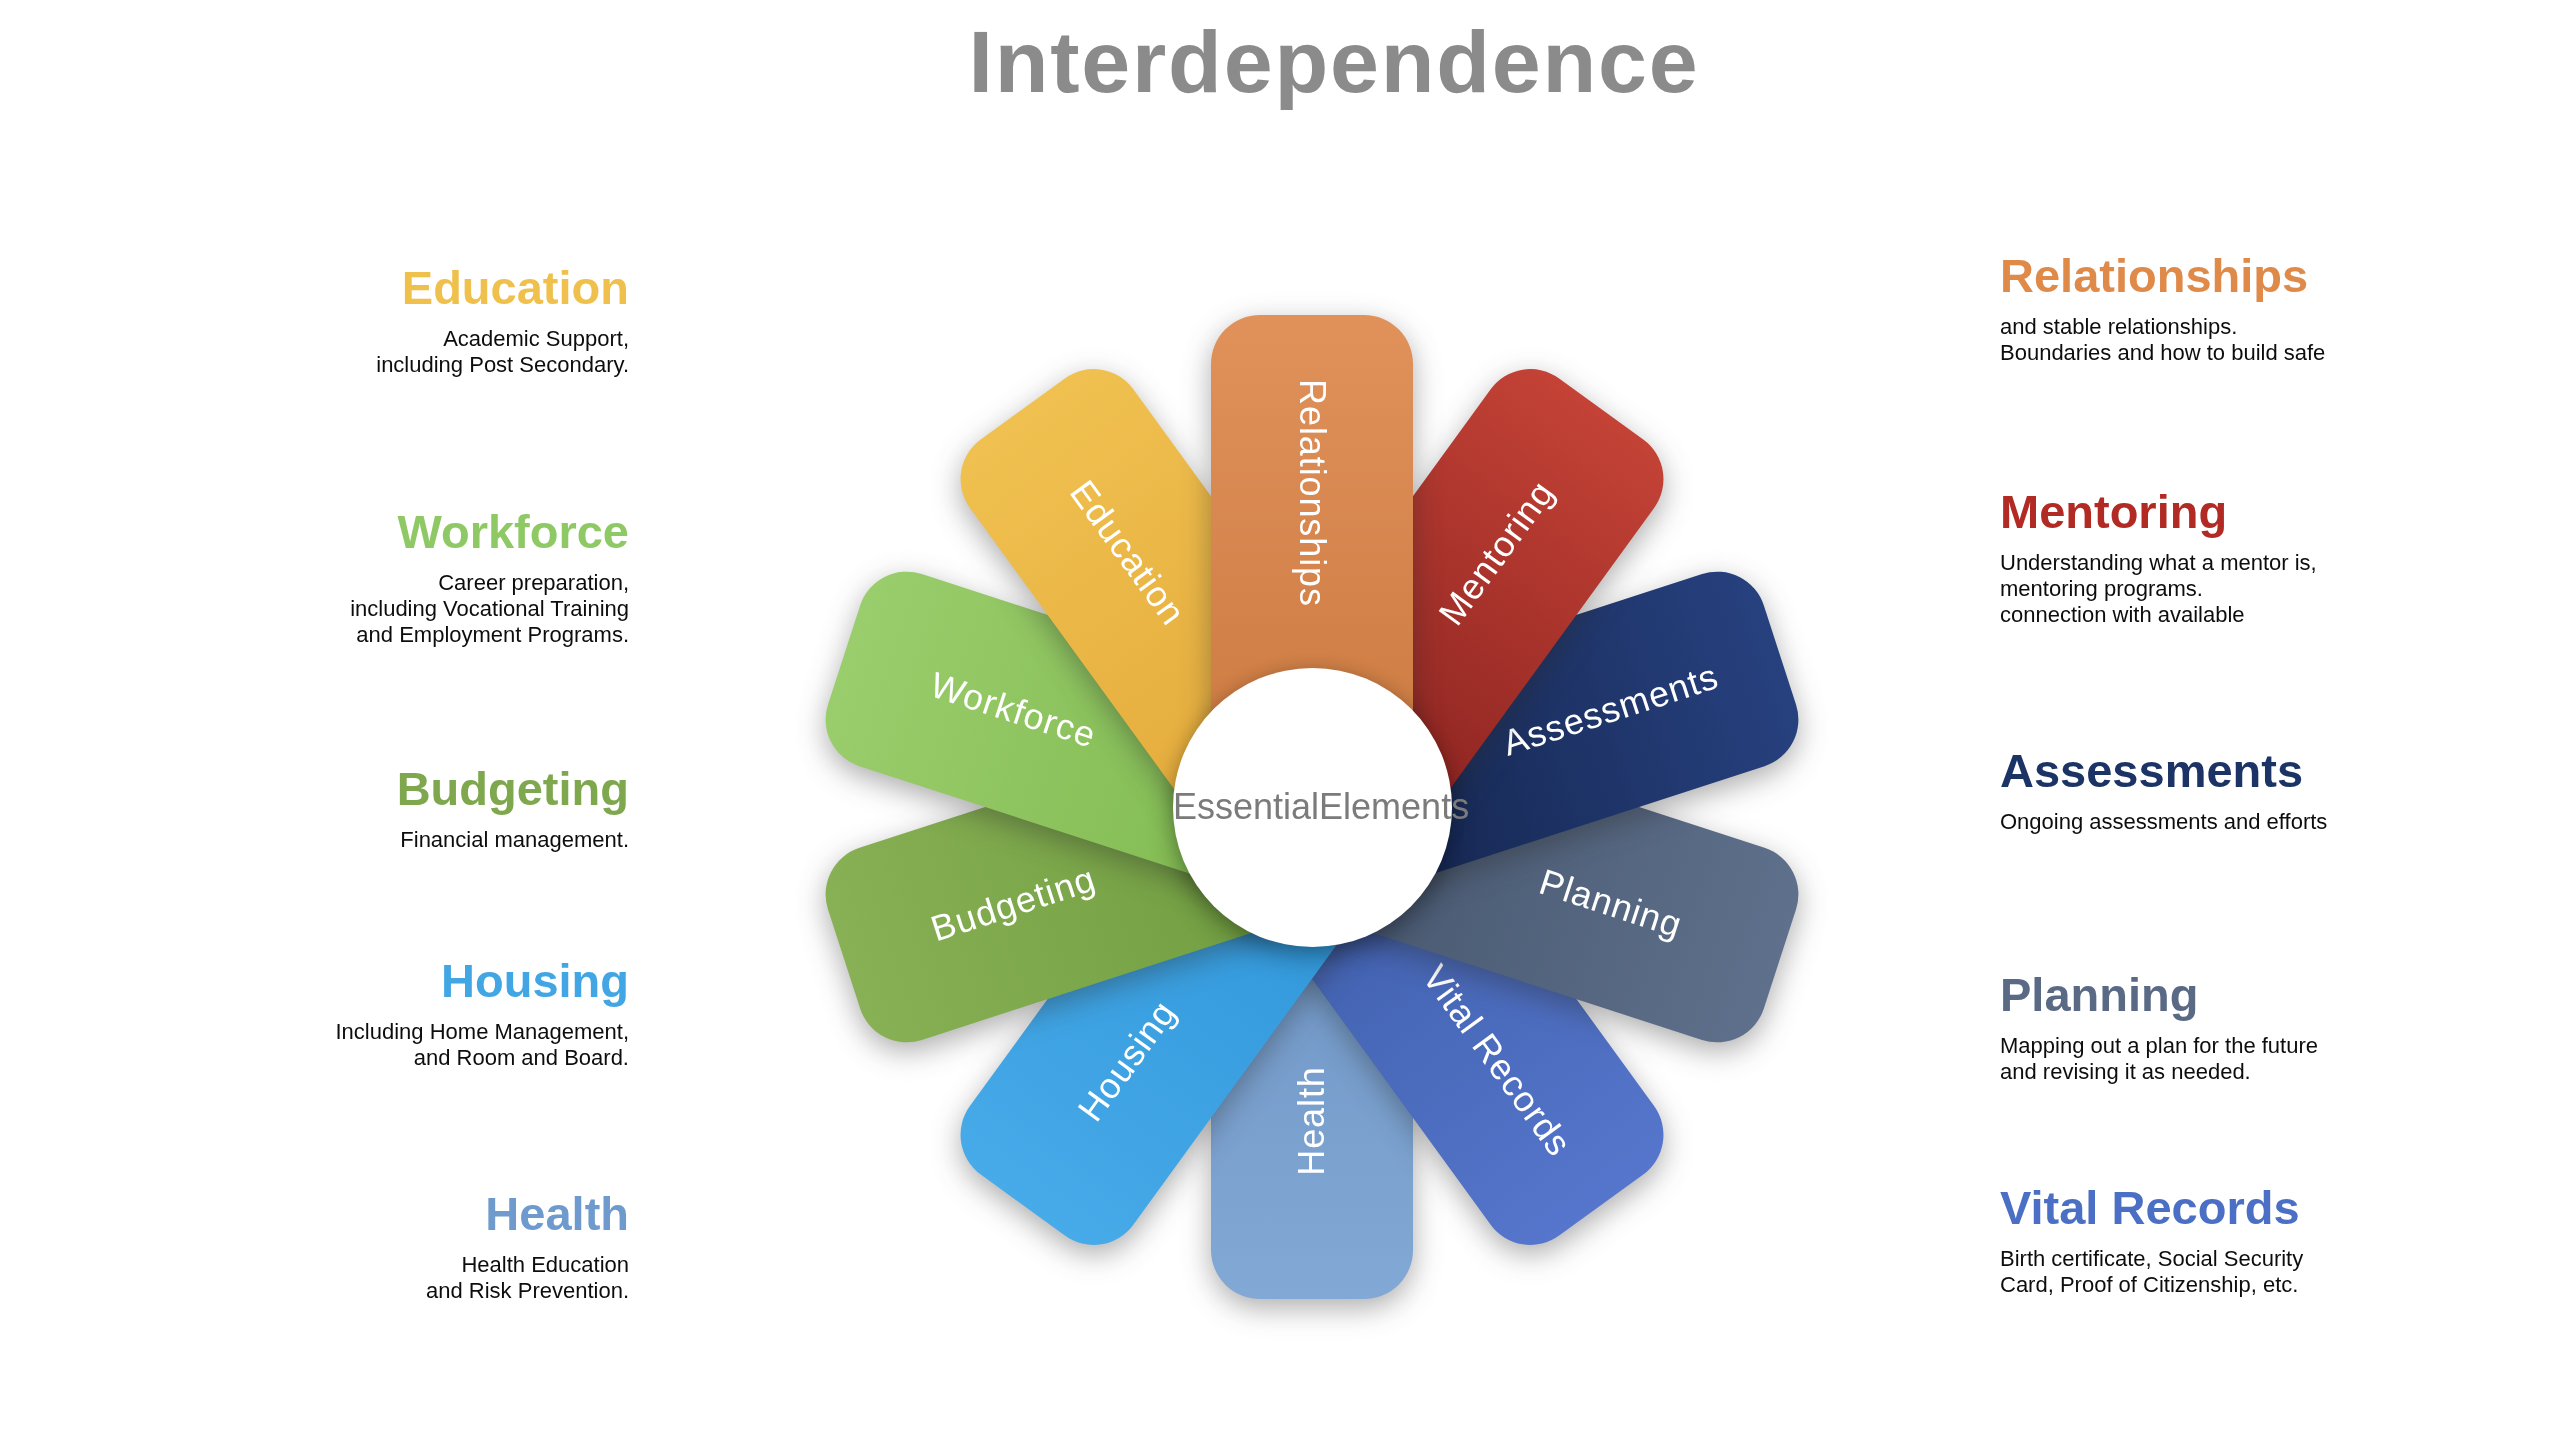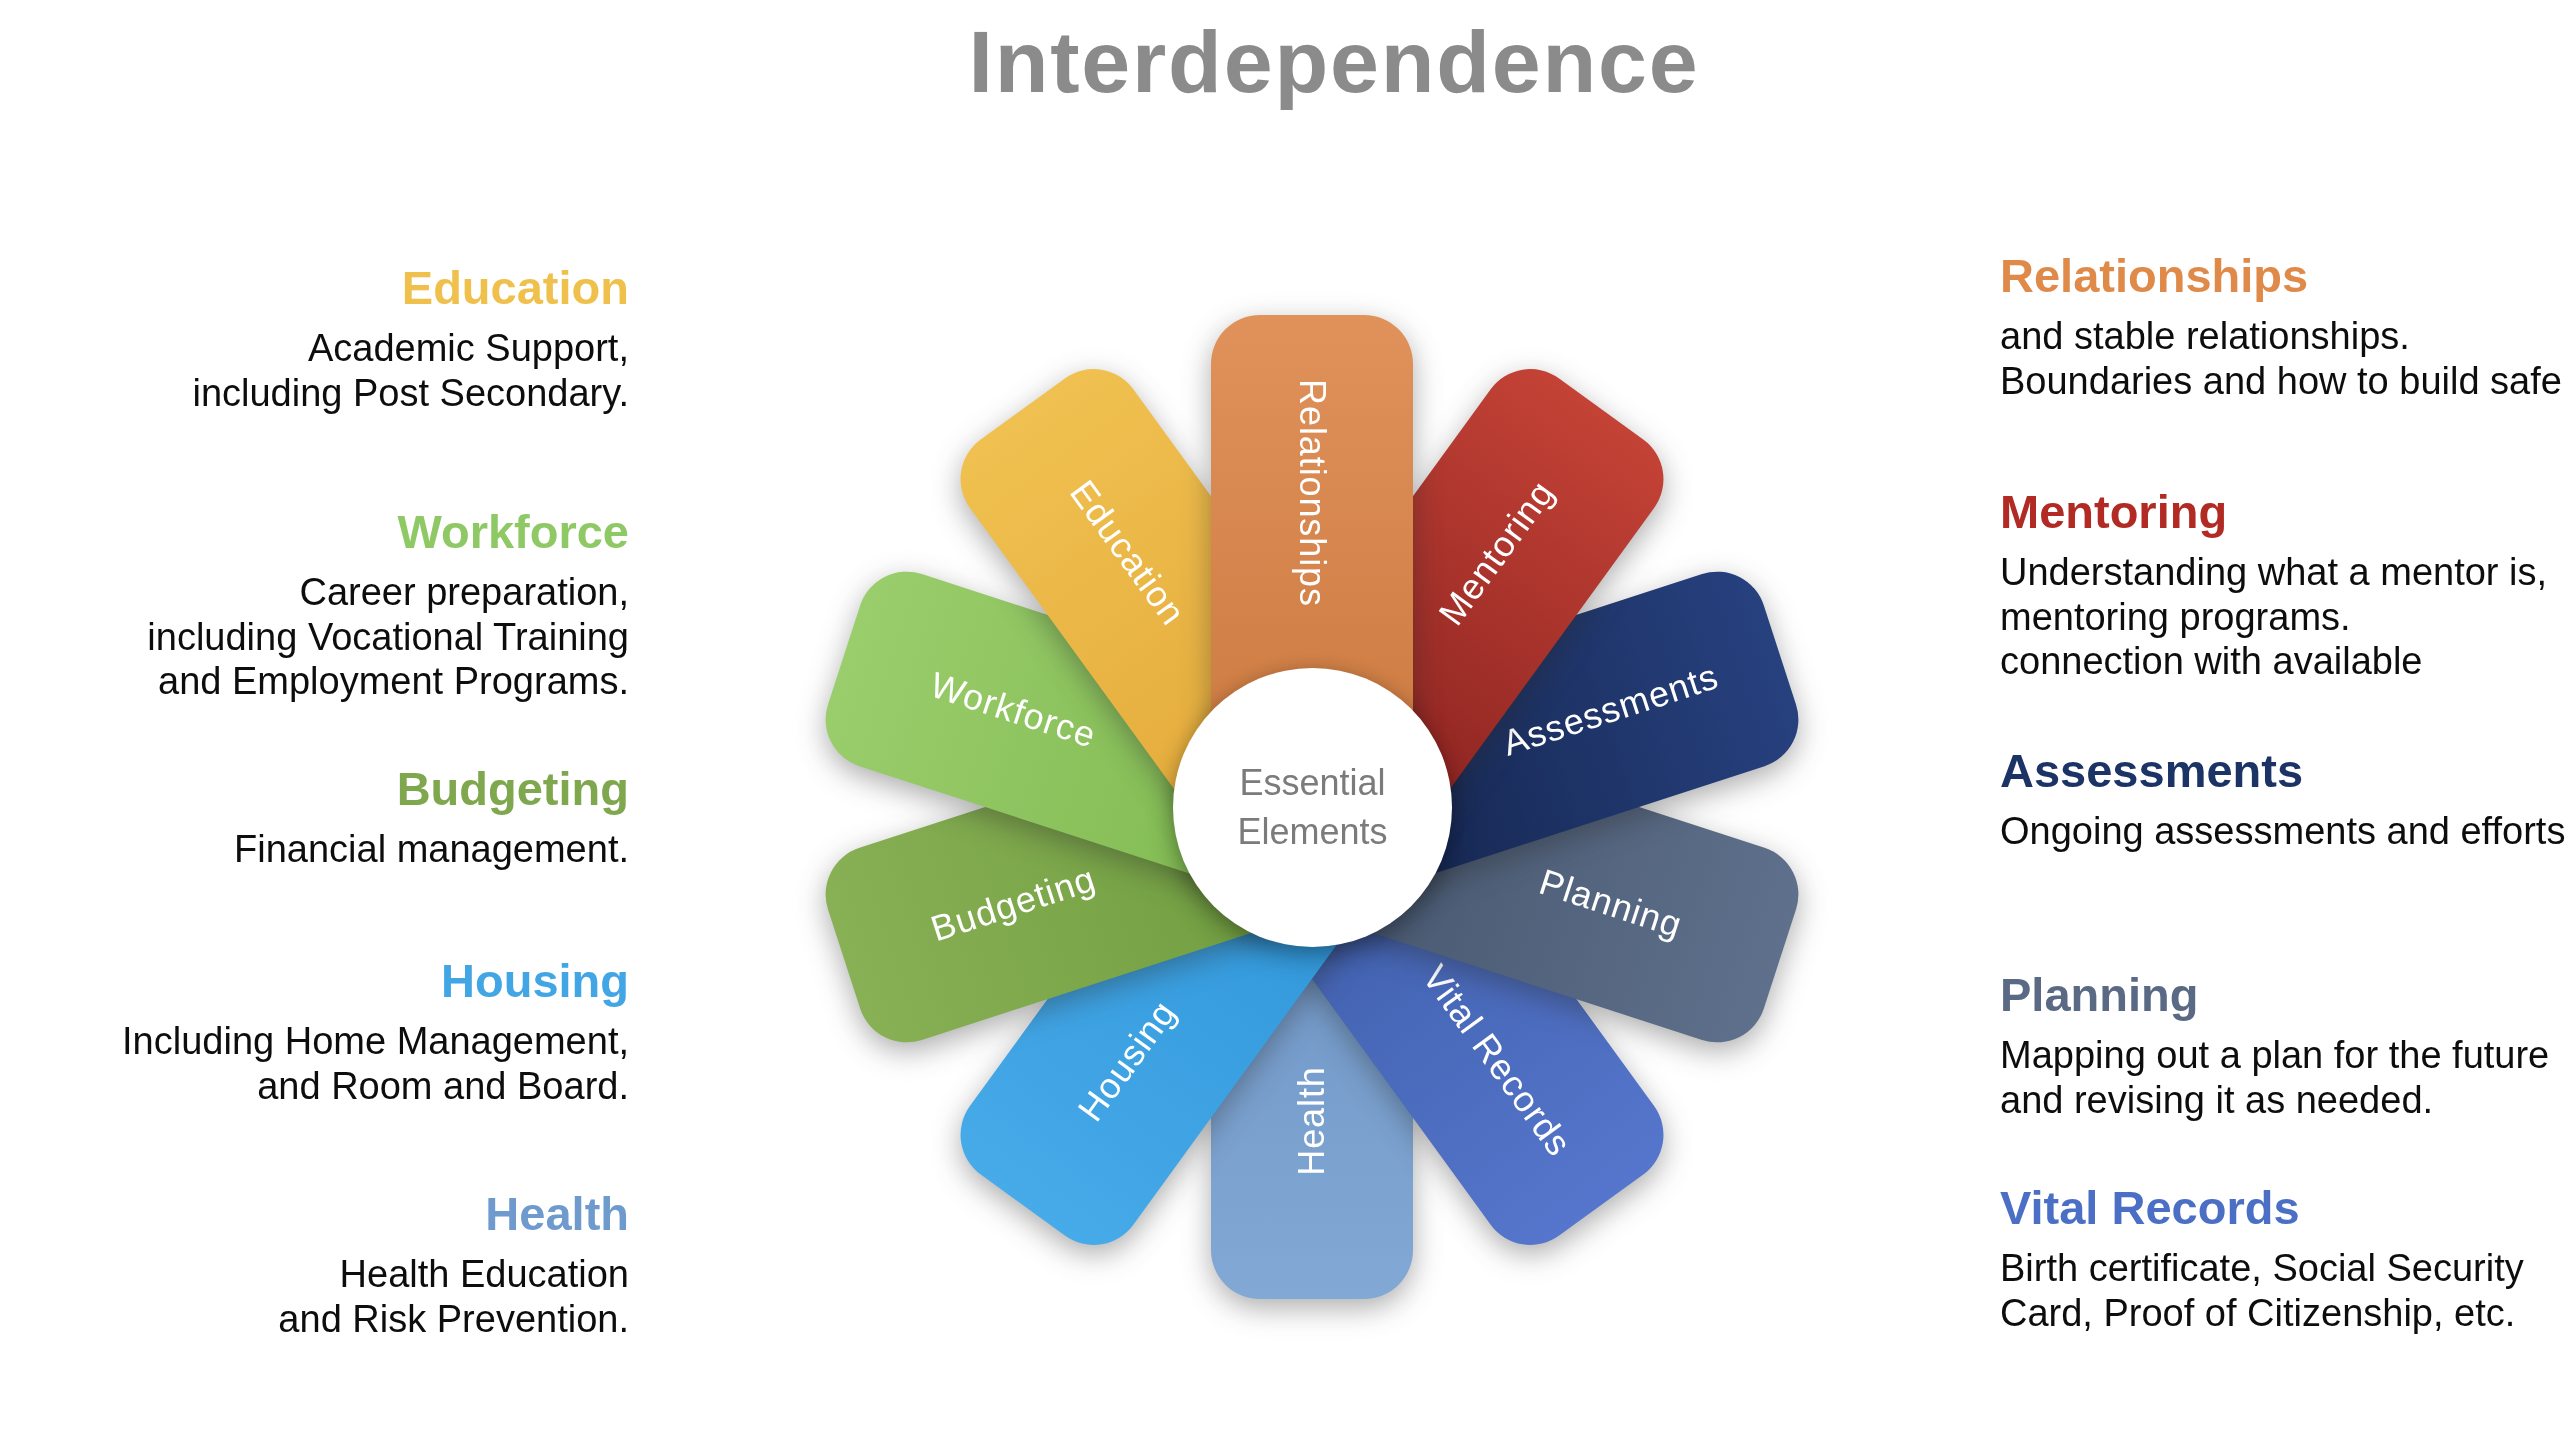--- a/index.html
+++ b/index.html
@@ -12,21 +12,21 @@
   .title{
     position:absolute;top:18px;left:0;width:100%;text-align:center;
     font-size:88px;font-weight:bold;color:#8B8B8B;letter-spacing:1.8px;line-height:1;
   }
   
   .col{position:absolute;}
   .col-left{left:55px;width:528px;text-align:right;}
   .col-right{left:1954px;width:583px;text-align:left;}
   .block{position:absolute;width:100%;}
   .blk-heading{font-size:47px;font-weight:bold;line-height:1.1;}
-  .blk-body{margin-top:12.8px;font-size:38px;line-height:1.17;color:#0d0d0d;}
+  .blk-body{margin-top:12.8px;font-size:22px;line-height:1.17;color:#0d0d0d;}
   .h-edu{color:#F0C04C}.h-wf{color:#8FC965}.h-bud{color:#7FA74E}
   .h-hou{color:#42A6E4}.h-hea{color:#6F9ACD}
   .h-rel{color:#E08A4A}.h-men{color:#B12B24}.h-ass{color:#1B3365}
   .h-pla{color:#5A6A84}.h-vr{color:#4B6FC5}
   
   .petal-wrap{position:absolute;left:1266px;top:807px;width:0;height:0;
     filter:drop-shadow(0 9px 14.6px rgba(40,40,40,0.38));}
   .petal{
     position:absolute;left:-101px;bottom:0;width:202px;height:492px;
     border-radius:49px;transform-origin:50% 100%;
@@ -47,21 +47,21 @@
   .p5{transform:rotate(180deg);background:linear-gradient(to bottom,#82A8D5,#6B92C2);}
   .p6{transform:rotate(216deg);background:linear-gradient(to bottom,#47AAE9,#2E95D8);}
   .p7{transform:rotate(252deg);background:linear-gradient(to bottom,#88B054,#6E9C3F);}
   .p8{transform:rotate(288deg);background:linear-gradient(to bottom,#9ACD6C,#7FB94F);}
   .p9{transform:rotate(324deg);background:linear-gradient(to bottom,#F0C150,#E3A93A);}
   
   .hub{
     position:absolute;left:1127px;top:668px;width:279px;height:279px;border-radius:50%;
     background:#ffffff;z-index:20;
     box-shadow:0 11px 25.5px rgba(0,0,0,0.30), 0 0 16.4px rgba(0,0,0,0.10);
-    display:flex;flex-direction:column;align-items:center;justify-content:center;
+    display:flex;flex-direction:row;align-items:center;justify-content:space-between;
   }
   .hub-line{font-size:36px;line-height:1.35;color:#7B7B7B;}
 </style>
 </head>
 <body>
 
 <div id="canvas">
 
   <div class="title">Interdependence</div>
 

